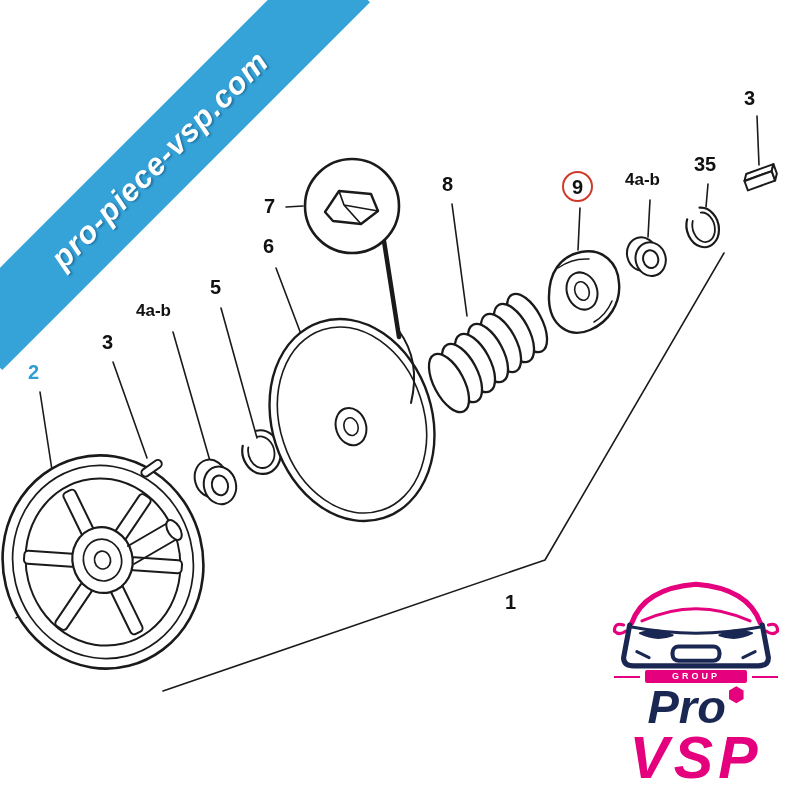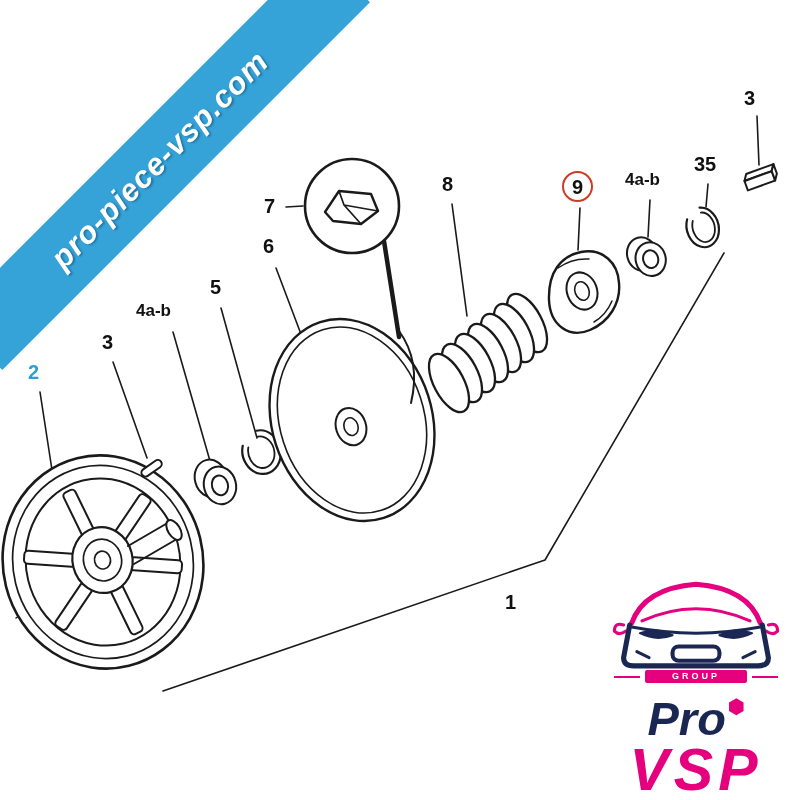--- a/index.html
+++ b/index.html
@@ -53,21 +53,21 @@
   
   .logo{position:absolute;left:598px;top:572px;width:196px;z-index:6;text-align:center;}
   .logo-car{display:block;margin:0 auto;width:176px;height:102px;}
   .logo-group-row{display:flex;align-items:center;justify-content:center;gap:5px;margin-top:-4px;}
   .wing{height:2px;background:var(--logo-pink,#e5007d);flex:0 0 26px;}
   .group-badge{
     background:var(--logo-pink,#e5007d);color:#fff;font-size:9px;font-weight:700;
     letter-spacing:3px;padding:2px 27px;border-radius:2px;line-height:1;
   }
   .logo-pro{
-    font-size:47px;font-weight:700;font-style:italic;line-height:.95;margin-top:14px;
+    font-size:47px;font-weight:700;font-style:italic;line-height:.95;margin-top:2px;
     color:var(--logo-navy,#1b2753);
   }
   .nut{
     color:var(--logo-pink,#e5007d);font-size:19px;font-style:normal;
     vertical-align:top;margin-left:2px;line-height:1;display:inline-block;
   }
   .logo-vsp{
     font-size:59px;font-weight:700;font-style:italic;line-height:.95;
     color:var(--logo-pink,#e5007d);letter-spacing:5px;
   }

